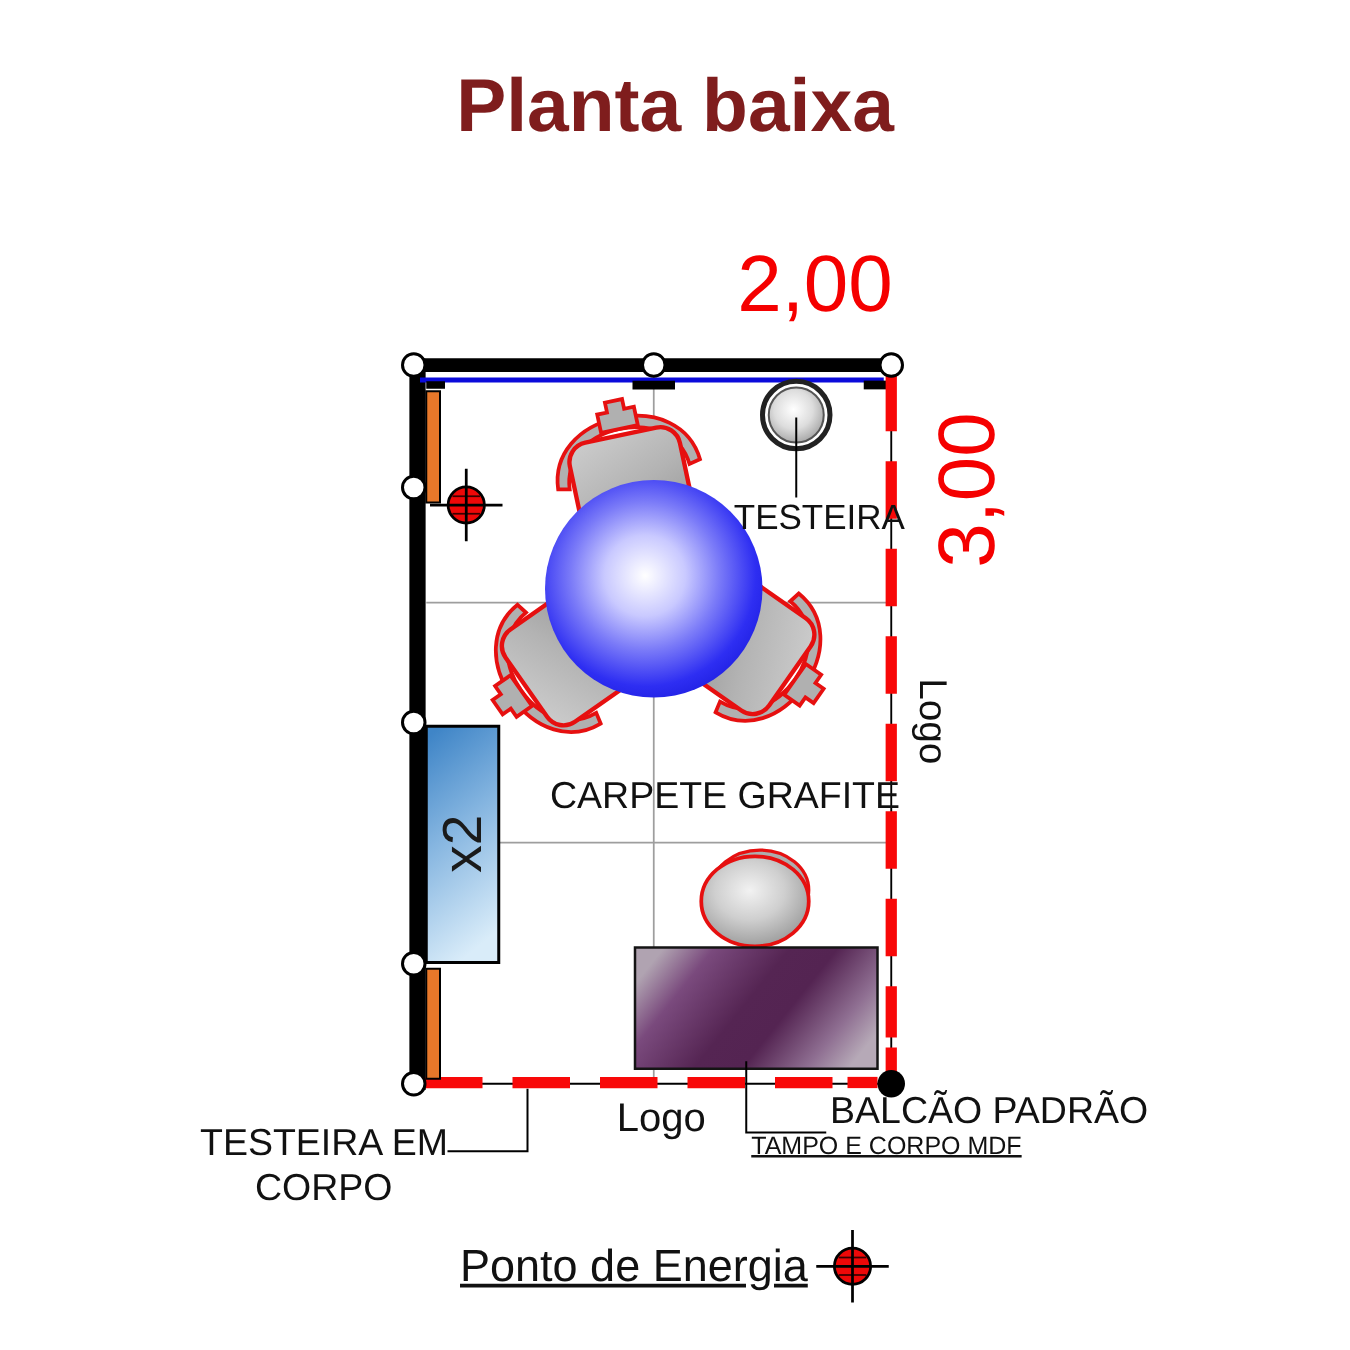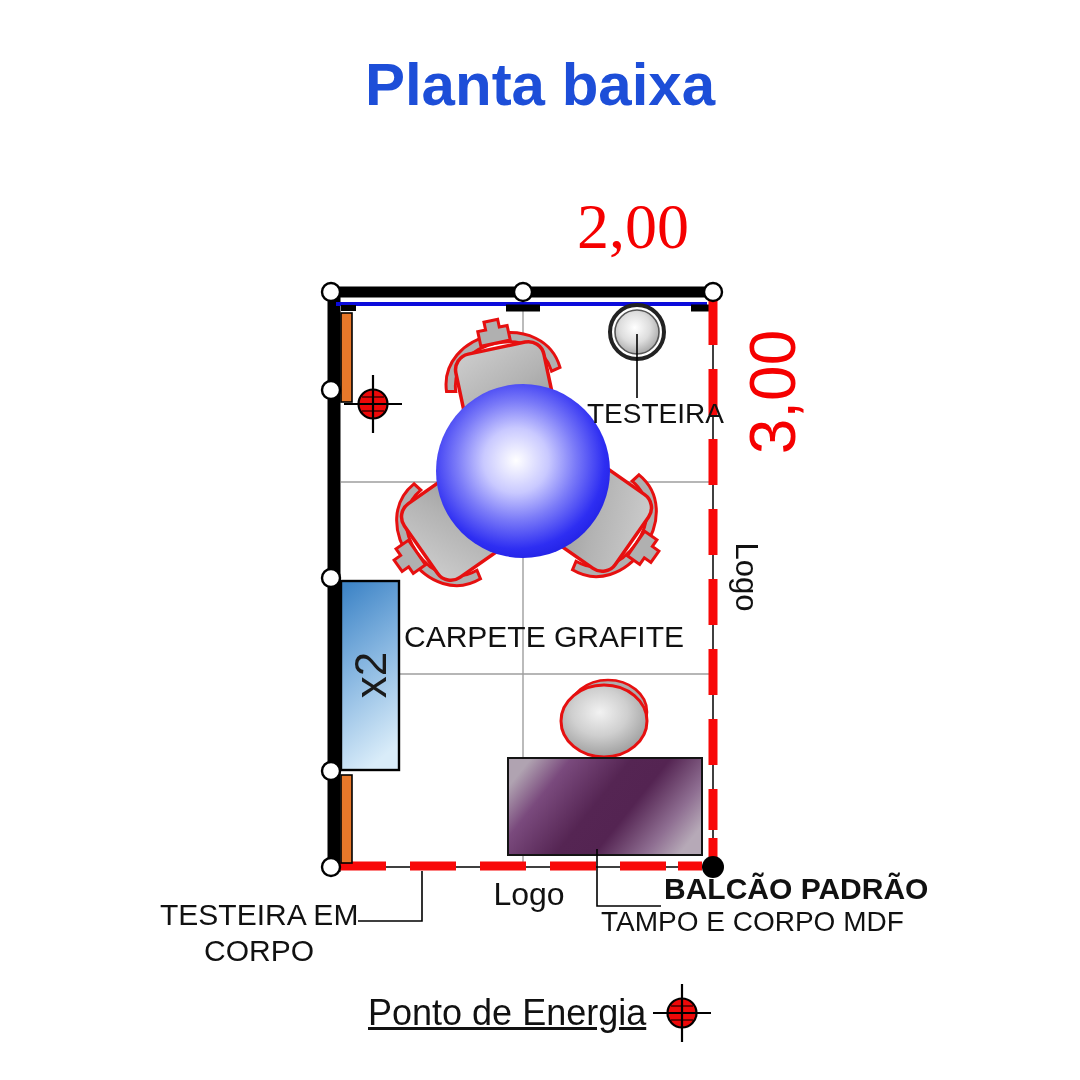--- a/index.html
+++ b/index.html
@@ -1,34 +1,34 @@
 <!DOCTYPE html>
 <html><head>
 <meta charset="utf-8">
 <style>
   html,body{margin:0;padding:0;background:#ffffff;}
   .page{position:relative;width:1080px;height:1080px;background:#ffffff;overflow:hidden;
         font-family:"Liberation Sans", sans-serif;color:#111;}
   .plan-svg{position:absolute;left:0;top:0;z-index:1;}
   .plan-label{position:absolute;z-index:2;white-space:nowrap;color:#111;}
-  .title{left:0;right:0;top:50px;text-align:center;font-size:60px;font-weight:700;color:#1d4ed8;}
+  .title{left:0;right:0;top:50px;text-align:center;font-size:60px;font-weight:700;color:#7f1d1d;}
   .dim{font-size:64px;color:#f50000;}
-  .dim-w{left:577px;top:190px;width:150px;text-align:left;font-family:Liberation Serif, serif;}
+  .dim-w{left:577px;top:190px;width:150px;text-align:center;}
   .dim-h{left:694px;top:360px;width:158px;height:64px;line-height:64px;text-align:center;
          transform:rotate(-90deg);}
   .lixeira{left:587px;top:398px;font-size:28px;}
-  .carpet{left:398px;top:620px;width:292px;text-align:center;font-size:30px;line-height:34px;}
+  .carpet{left:398px;top:620px;width:292px;text-align:center;font-size:30px;line-height:34px;padding-left:36px;}
   .x2{left:336px;top:653px;width:70px;height:44px;line-height:44px;text-align:center;
       font-size:44px;transform:rotate(-90deg);color:#1a1a1a;}
   .logo-right{left:691px;top:561px;width:110px;height:32px;line-height:32px;text-align:center;
       font-size:31px;transform:rotate(90deg);}
   .logo-bottom{left:484px;top:876px;width:90px;text-align:center;font-size:32px;}
   .testeira{left:160px;top:897px;width:198px;text-align:center;font-size:30px;line-height:36px;}
-  .balcao1{left:664px;top:872px;font-size:30px;font-weight:bold;}
-  .balcao2{left:601px;top:906px;font-size:28px;}
+  .balcao1{left:664px;top:872px;font-size:30px;}
+  .balcao2{left:601px;top:906px;font-size:20px;text-decoration:underline;}
   .energia{left:368px;top:992px;font-size:36px;text-decoration:underline;}
 </style>
 </head>
 <body>
 
 <div class="page">
 
   <svg class="plan-svg" width="1080" height="1080" viewBox="0 0 1080 1080">
     <defs>
       <linearGradient id="chairGrad" x1="0" y1="0" x2="0.4" y2="1">

